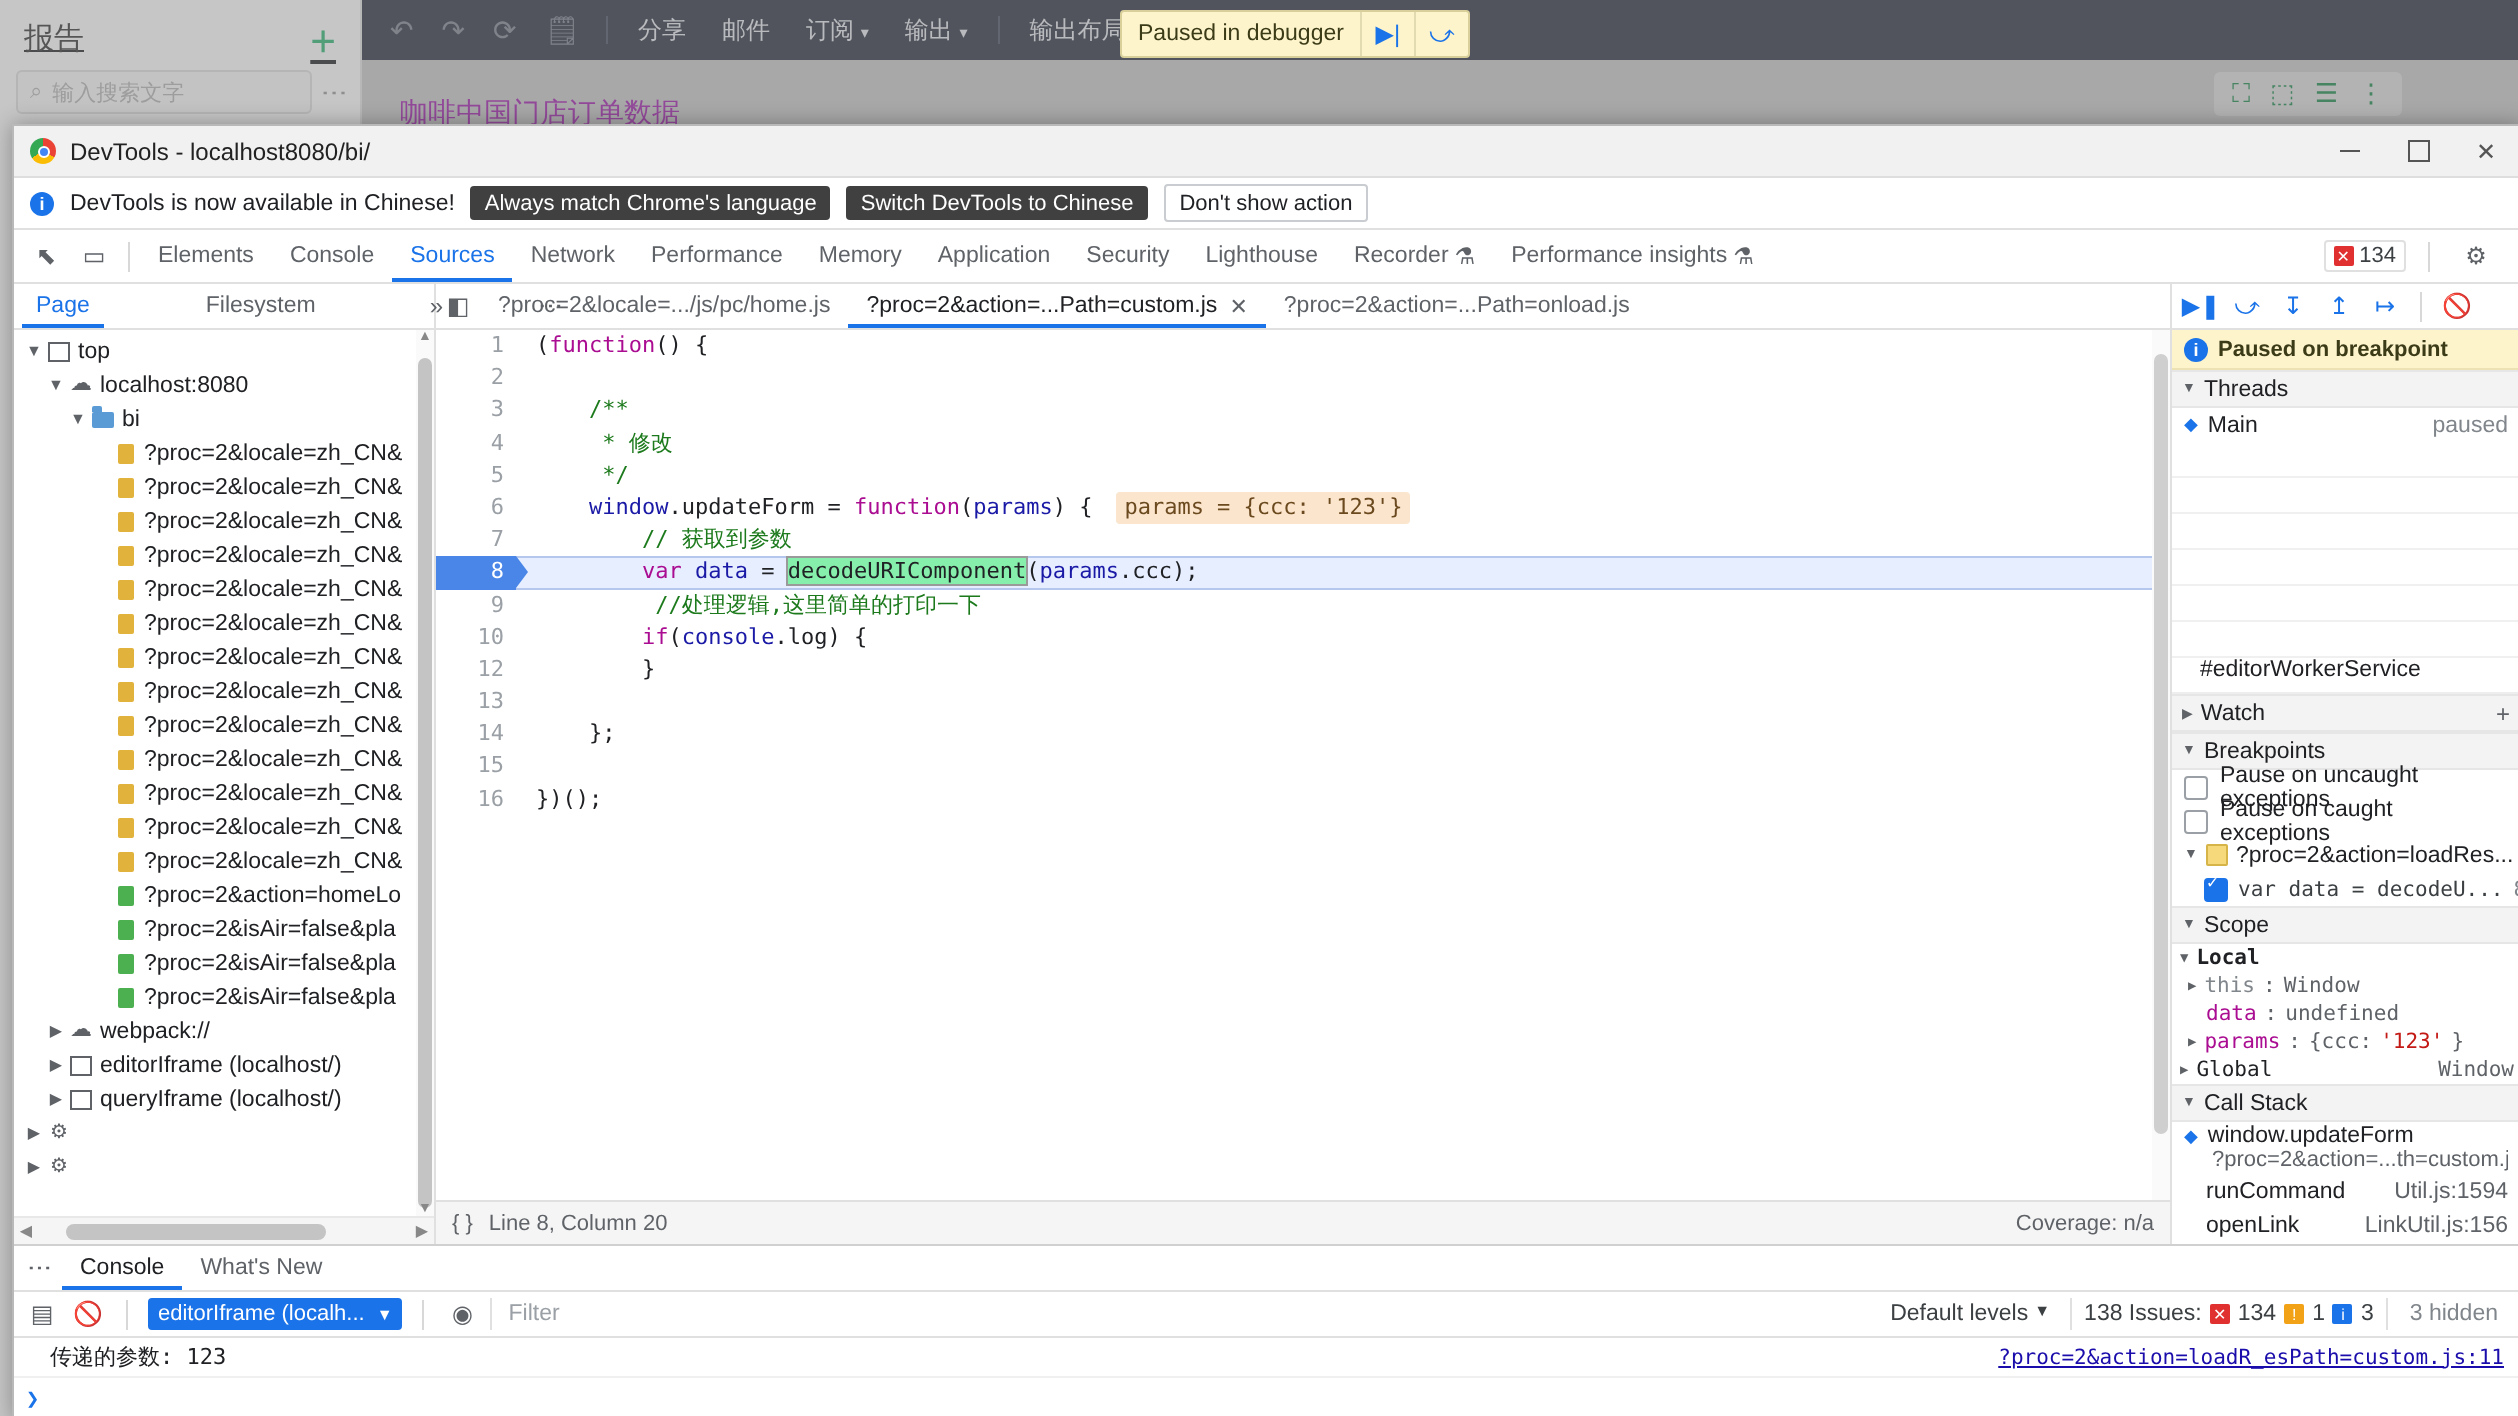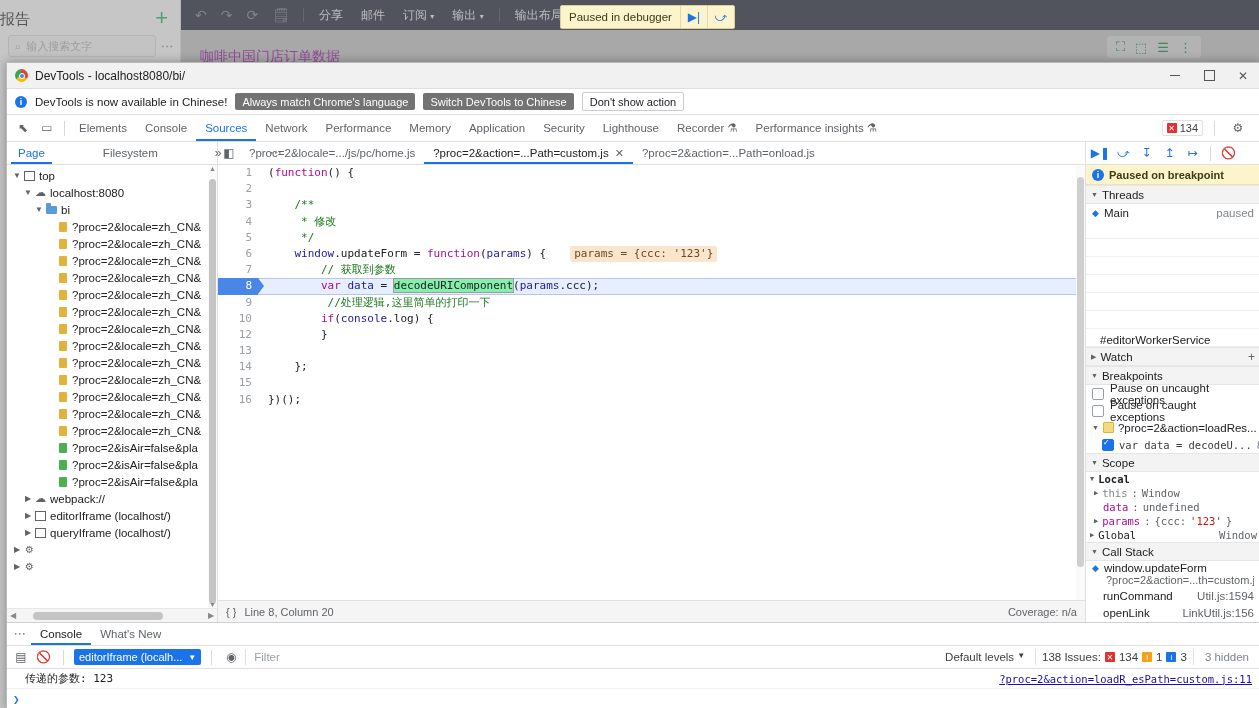--- a/index.html
+++ b/index.html
@@ -5,21 +5,21 @@
   html,body{margin:0;padding:0;}
   body{
     width:1259px;height:708px;overflow:hidden;position:relative;
     font-family:"Liberation Sans","DejaVu Sans",sans-serif;
     font-size:12px;color:#202124;background:#ffffff;
   }
   
   #bg-page{position:absolute;inset:0;background:#ffffff;}
   #bg-dim{position:absolute;inset:0;background:rgba(128,128,128,0.45);pointer-events:none;}
   .bg-left{position:absolute;left:0;top:0;width:180px;height:708px;background:#fff;border-right:1px solid #e3e3e3;}
-  .bg-left-head{display:flex;align-items:flex-start;justify-content:space-between;padding:10px 12px 6px 0;}
+  .bg-left-head{display:flex;align-items:flex-end;justify-content:space-between;padding:10px 12px 6px 12px;text-decoration:underline;}
   .bg-left-title{font-size:15px;color:#333;}
   .bg-plus{color:#2bb673;font-size:22px;line-height:16px;font-weight:300;cursor:pointer;}
   .bg-search-row{display:flex;align-items:center;gap:6px;padding:0 8px;}
   .bg-search{flex:1;height:20px;border:1px solid #e0e0e0;border-radius:3px;background:#fafafa;
     display:flex;align-items:center;gap:5px;padding:0 6px;color:#b5b5b5;font-size:11px;}
   .bg-kebab{color:#9a9a9a;font-size:13px;letter-spacing:0;line-height:10px;writing-mode:vertical-rl;cursor:pointer;}
   .bg-tree{margin-top:8px;}
   .bg-tree-item{display:flex;align-items:center;gap:6px;padding:3px 10px;font-size:12px;color:#444;}
   .bg-doc-ic{width:9px;height:12px;border:1.5px solid #e0a33e;border-radius:1px;flex:0 0 auto;}
   .bg-doc-ic.green{border-color:#3aa76d;}
@@ -52,21 +52,21 @@
   .dt-winbtns{margin-left:auto;display:flex;align-items:center;height:100%;}
   .dt-winbtns div{width:34px;height:100%;display:flex;align-items:center;justify-content:center;color:#555;font-size:12px;cursor:pointer;}
   .mini{width:10px;height:1px;background:#555;}
   .maxi{width:9px;height:9px;border:1px solid #555;}
   .dt-banner{height:25px;background:#fff;border-bottom:1px solid #e0e0e0;display:flex;align-items:center;
     gap:8px;padding:0 8px;}
   .info-ic{width:12px;height:12px;border-radius:50%;background:#1a73e8;color:#fff;font-size:9px;
     display:flex;align-items:center;justify-content:center;font-weight:bold;flex:0 0 auto;}
   .banner-txt{font-size:11.5px;color:#202124;}
   .bbtn{height:17px;padding:0 7px;border-radius:2px;font-size:11px;display:flex;align-items:center;cursor:pointer;}
-  .bbtn.pri{background:#737373;color:#fff;}
+  .bbtn.pri{background:#404040;color:#fff;}
   .bbtn.sec{border:1px solid #c9ccd0;color:#202124;background:#fff;}
   .dt-tabs{height:26px;background:#fff;border-bottom:1px solid #e0e0e0;display:flex;align-items:center;
     padding:0 4px;gap:0;}
   .dt-icbtn{width:24px;height:22px;display:flex;align-items:center;justify-content:center;color:#5f6368;cursor:pointer;}
   .dt-vsep{width:1px;height:15px;background:#d8d8d8;margin:0 5px;}
   .dt-tab{height:25px;display:flex;align-items:center;padding:0 9px;font-size:11.5px;color:#5f6368;cursor:pointer;white-space:nowrap;gap:3px;}
   .dt-tab.active{color:#1a73e8;box-shadow:inset 0 -2px 0 #1a73e8;}
   .dt-tabs-right{margin-left:auto;display:flex;align-items:center;gap:6px;padding-right:6px;}
   .err-badge{display:flex;align-items:center;gap:3px;border:1px solid #e0e0e0;border-radius:2px;padding:1px 4px;font-size:11px;color:#3c4043;}
   .err-sq{width:10px;height:10px;background:#e03030;color:#fff;font-size:8px;display:flex;align-items:center;justify-content:center;border-radius:1px;}
@@ -134,21 +134,21 @@
   .dbg-btn.gray{color:#5f6368;}
   .paused-bar{height:19px;background:#fdf4cc;display:flex;align-items:center;gap:5px;padding:0 6px;
     font-size:11px;font-weight:bold;color:#3b3b18;border-bottom:1px solid #ece2b4;}
   .sec-hdr{height:17px;display:flex;align-items:center;gap:4px;padding:0 5px;font-size:11.5px;color:#202124;
     background:#f3f3f3;border-bottom:1px solid #e6e6e6;border-top:1px solid #e6e6e6;cursor:pointer;}
   .tri{font-size:7px;color:#5f6368;}
   .thread-row{height:17px;display:flex;align-items:center;gap:5px;padding:0 6px;font-size:11.5px;color:#202124;}
   .thread-row .st{margin-left:auto;color:#80868b;}
   .bluedot{color:#1a73e8;font-size:9px;}
   .filler-rows div{height:17px;border-bottom:1px solid #f0f0f0;}
-  .worker-row{height:17px;display:flex;align-items:flex-end;padding:0 6px 0 14px;font-size:11.5px;color:#202124;border-bottom:1px solid #eee;}
+  .worker-row{height:17px;display:flex;align-items:flex-start;padding:0 6px 0 14px;font-size:11.5px;color:#202124;border-bottom:1px solid #eee;}
   .cb-row{height:17px;display:flex;align-items:center;gap:6px;padding:0 6px;font-size:11.5px;color:#202124;}
   .cb{width:10px;height:10px;border:1px solid #9aa0a6;border-radius:2px;background:#fff;flex:0 0 auto;}
   .cb.on{background:#1a73e8;border-color:#1a73e8;position:relative;}
   .cb.on:after{content:"✓";position:absolute;left:0.5px;top:-2.5px;color:#fff;font-size:9px;}
   .bp-grp{height:17px;display:flex;align-items:center;gap:4px;padding:0 6px;font-size:11.5px;color:#202124;white-space:nowrap;overflow:hidden;}
   .bp-file-ic{width:9px;height:9px;background:#f6d97a;border:1px solid #d6b447;border-radius:1px;flex:0 0 auto;}
   .bp-item{height:17px;display:flex;align-items:center;gap:5px;padding:0 4px 0 16px;
     font-family:"DejaVu Sans Mono","Liberation Mono",monospace;font-size:10.5px;color:#3c4043;white-space:nowrap;overflow:hidden;}
   .bp-item .ln{margin-left:auto;color:#80868b;}
   .scope-row{height:14px;display:flex;align-items:center;gap:4px;padding-left:4px;
@@ -482,20 +482,27 @@
             <span class="tic">
               <span class="fileic y"></span>
             </span>
             <span>?proc=2&amp;locale=zh_CN&amp;</span>
           </div>
           <div class="trow" style="padding-left: 37px;">
             <span class="tw">&nbsp;</span>
             <span class="tic">
               <span class="fileic g"></span>
             </span>
+            <span>?proc=2&amp;action=homeLo</span>
+          </div>
+          <div class="trow" style="padding-left: 37px;">
+            <span class="tw">&nbsp;</span>
+            <span class="tic">
+              <span class="fileic g"></span>
+            </span>
             <span>?proc=2&amp;isAir=false&amp;pla</span>
           </div>
           <div class="trow" style="padding-left: 37px;">
             <span class="tw">&nbsp;</span>
             <span class="tic">
               <span class="fileic g"></span>
             </span>
             <span>?proc=2&amp;isAir=false&amp;pla</span>
           </div>
           <div class="trow" style="padding-left: 37px;">
@@ -560,21 +567,21 @@
       </div>
       <div class="code" id="code-area">
         <div class="code-vsb">
           <div class="vthumb"></div>
         </div>
       <div class="cline"><span class="gut">1</span><span class="ctext">(<span class="kw">function</span>() {</span></div>
           <div class="cline"><span class="gut">2</span><span class="ctext"></span></div>
           <div class="cline"><span class="gut">3</span><span class="ctext"><span class="cm">    /**</span></span></div>
           <div class="cline"><span class="gut">4</span><span class="ctext"><span class="cm">     * 修改</span></span></div>
           <div class="cline"><span class="gut">5</span><span class="ctext"><span class="cm">     */</span></span></div>
-          <div class="cline"><span class="gut">6</span><span class="ctext">    <span class="kw2">window</span>.updateForm = <span class="kw">function</span>(<span class="kw2">params</span>) {</span><span class="inline-val" style="margin-left: 24px;">params = {ccc: '123'}</span></div>
+          <div class="cline"><span class="gut">6</span><span class="ctext">    <span class="kw2">window</span>.updateForm = <span class="kw">function</span>(<span class="kw2">params</span>) {</span><span class="inline-val" style="margin-left: 12px;">params = {ccc: '123'}</span></div>
           <div class="cline"><span class="gut">7</span><span class="ctext"><span class="cm">        // 获取到参数</span></span></div>
           <div class="cline hl"><span class="gut">8</span><span class="ctext">        <span class="kw">var</span> <span class="kw2">data</span> = <span class="caret-box">decodeURIComponent</span>(<span class="kw2">params</span>.ccc);</span></div>
           <div class="cline"><span class="gut">9</span><span class="ctext"><span class="cm">         //处理逻辑,这里简单的打印一下</span></span></div>
           <div class="cline"><span class="gut">10</span><span class="ctext">        <span class="kw">if</span>(<span class="kw2">console</span>.log) {</span></div>
           <div class="cline"><span class="gut">12</span><span class="ctext">        }</span></div>
           <div class="cline"><span class="gut">13</span><span class="ctext"></span></div>
           <div class="cline"><span class="gut">14</span><span class="ctext">    };</span></div>
           <div class="cline"><span class="gut">15</span><span class="ctext"></span></div>
           <div class="cline"><span class="gut">16</span><span class="ctext">})();</span></div>
         </div>

